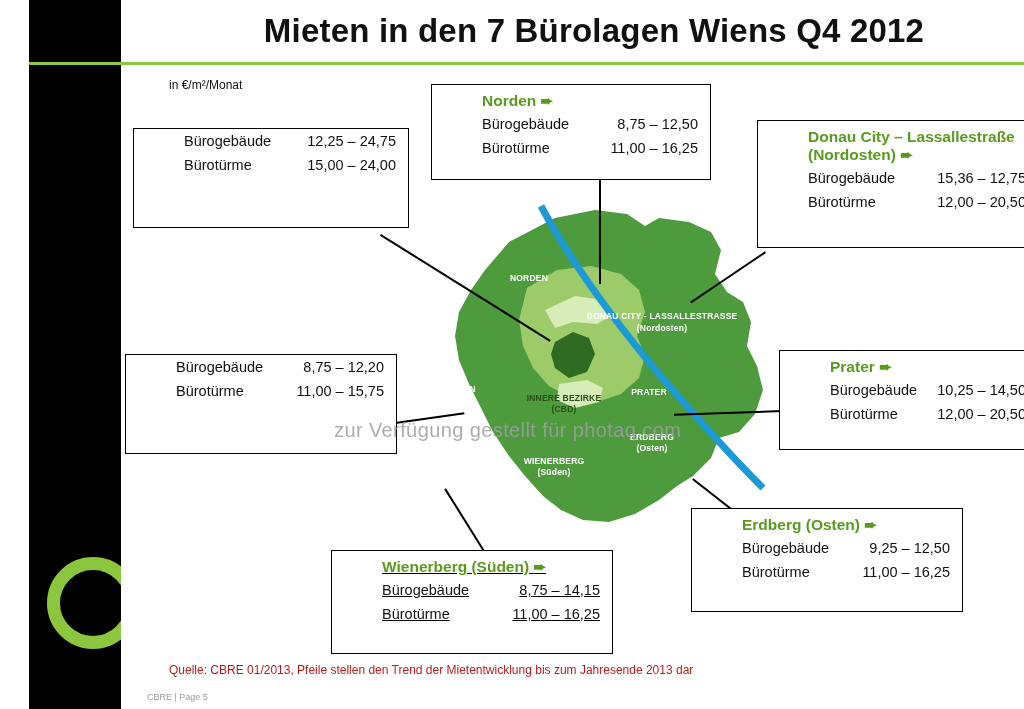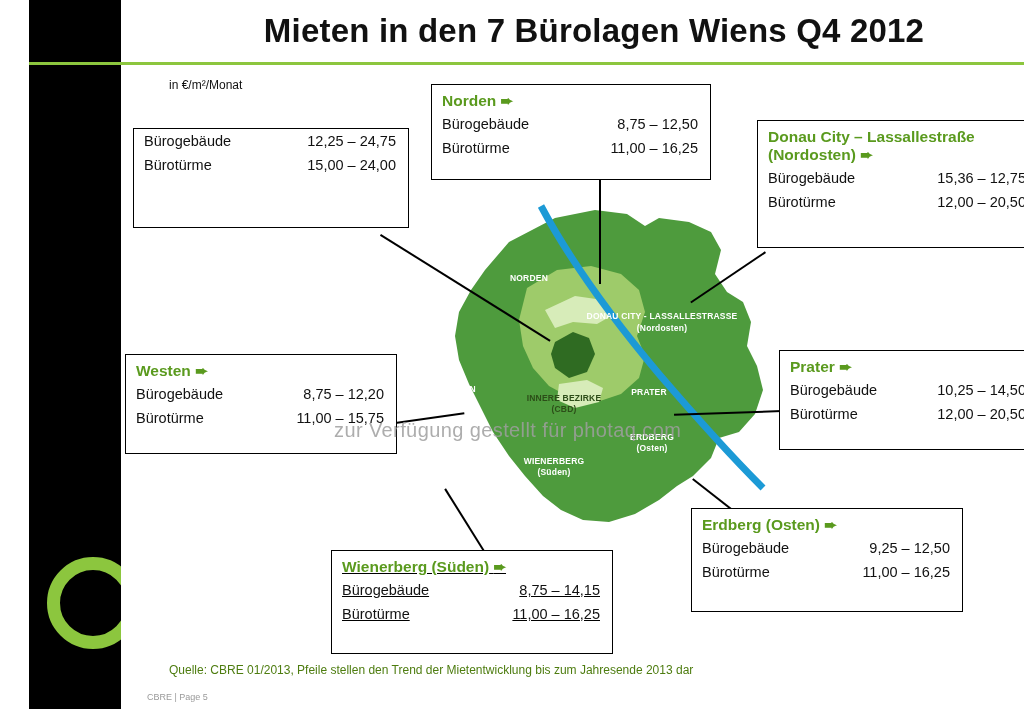--- a/index.html
+++ b/index.html
@@ -62,21 +62,21 @@
     position: absolute;
     left: 118px; top: 78px;
     font-size: 12px;
     color: #111111;
     padding-left: 22px;
   }
   .source {
     position: absolute;
     left: 140px; top: 663px;
     font-size: 12px;
-    color: #4d7c0f;
+    color: #b91c1c;
   }
   .footer-note {
     position: absolute;
     left: 118px; top: 692px;
     font-size: 9px;
     color: #9a9a9a;
   }
   .watermark {
     position: absolute;
     left: 305px; top: 419px;
@@ -106,20 +106,21 @@
   }
   .map-label.dark { color: #2c4d18; }
 
   
   .box {
     position: absolute;
     background: #ffffff;
     border: 1.6px solid #000000;
     box-sizing: border-box;
     z-index: 20;
+    padding-left: 40px;
   }
   .box-title {
     font-size: 15.5px;
     font-weight: bold;
     color: #5a9a1e;
     padding: 7px 10px 2px 10px;
     line-height: 1.15;
   }
   .box-title .arrow { color: #5a9a1e; font-size: 15px; }
   .row {
@@ -236,24 +237,20 @@
         <span class="val">15,36 – 12,75</span>
       </div>
       <div class="row">
         <span>Bürotürme</span>
         <span class="val">12,00 – 20,50</span>
       </div>
     </div>
   </div>
 
   <div class="box" style="left:96px; top:354px; width:272px; height:100px;">
-    <div class="box-title">
-      <span>Westen</span>
-      <span class="arrow">➨</span>
-    </div>
     <div class="box-inner">
       <div class="row">
         <span>Bürogebäude</span>
         <span class="val">8,75 – 12,20</span>
       </div>
       <div class="row">
         <span>Bürotürme</span>
         <span class="val">11,00 – 15,75</span>
       </div>
     </div>

